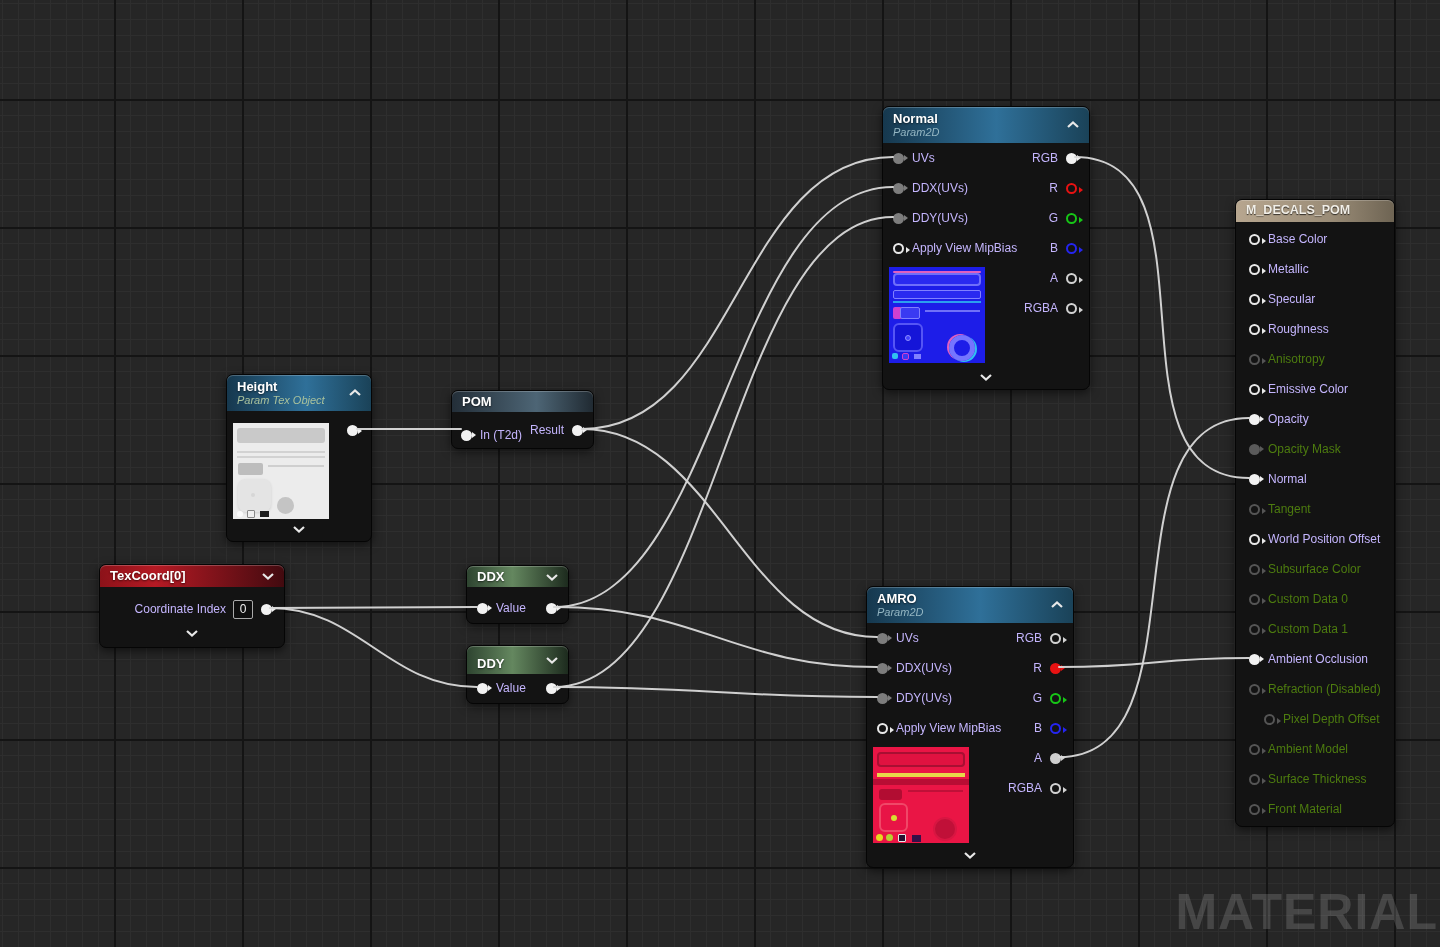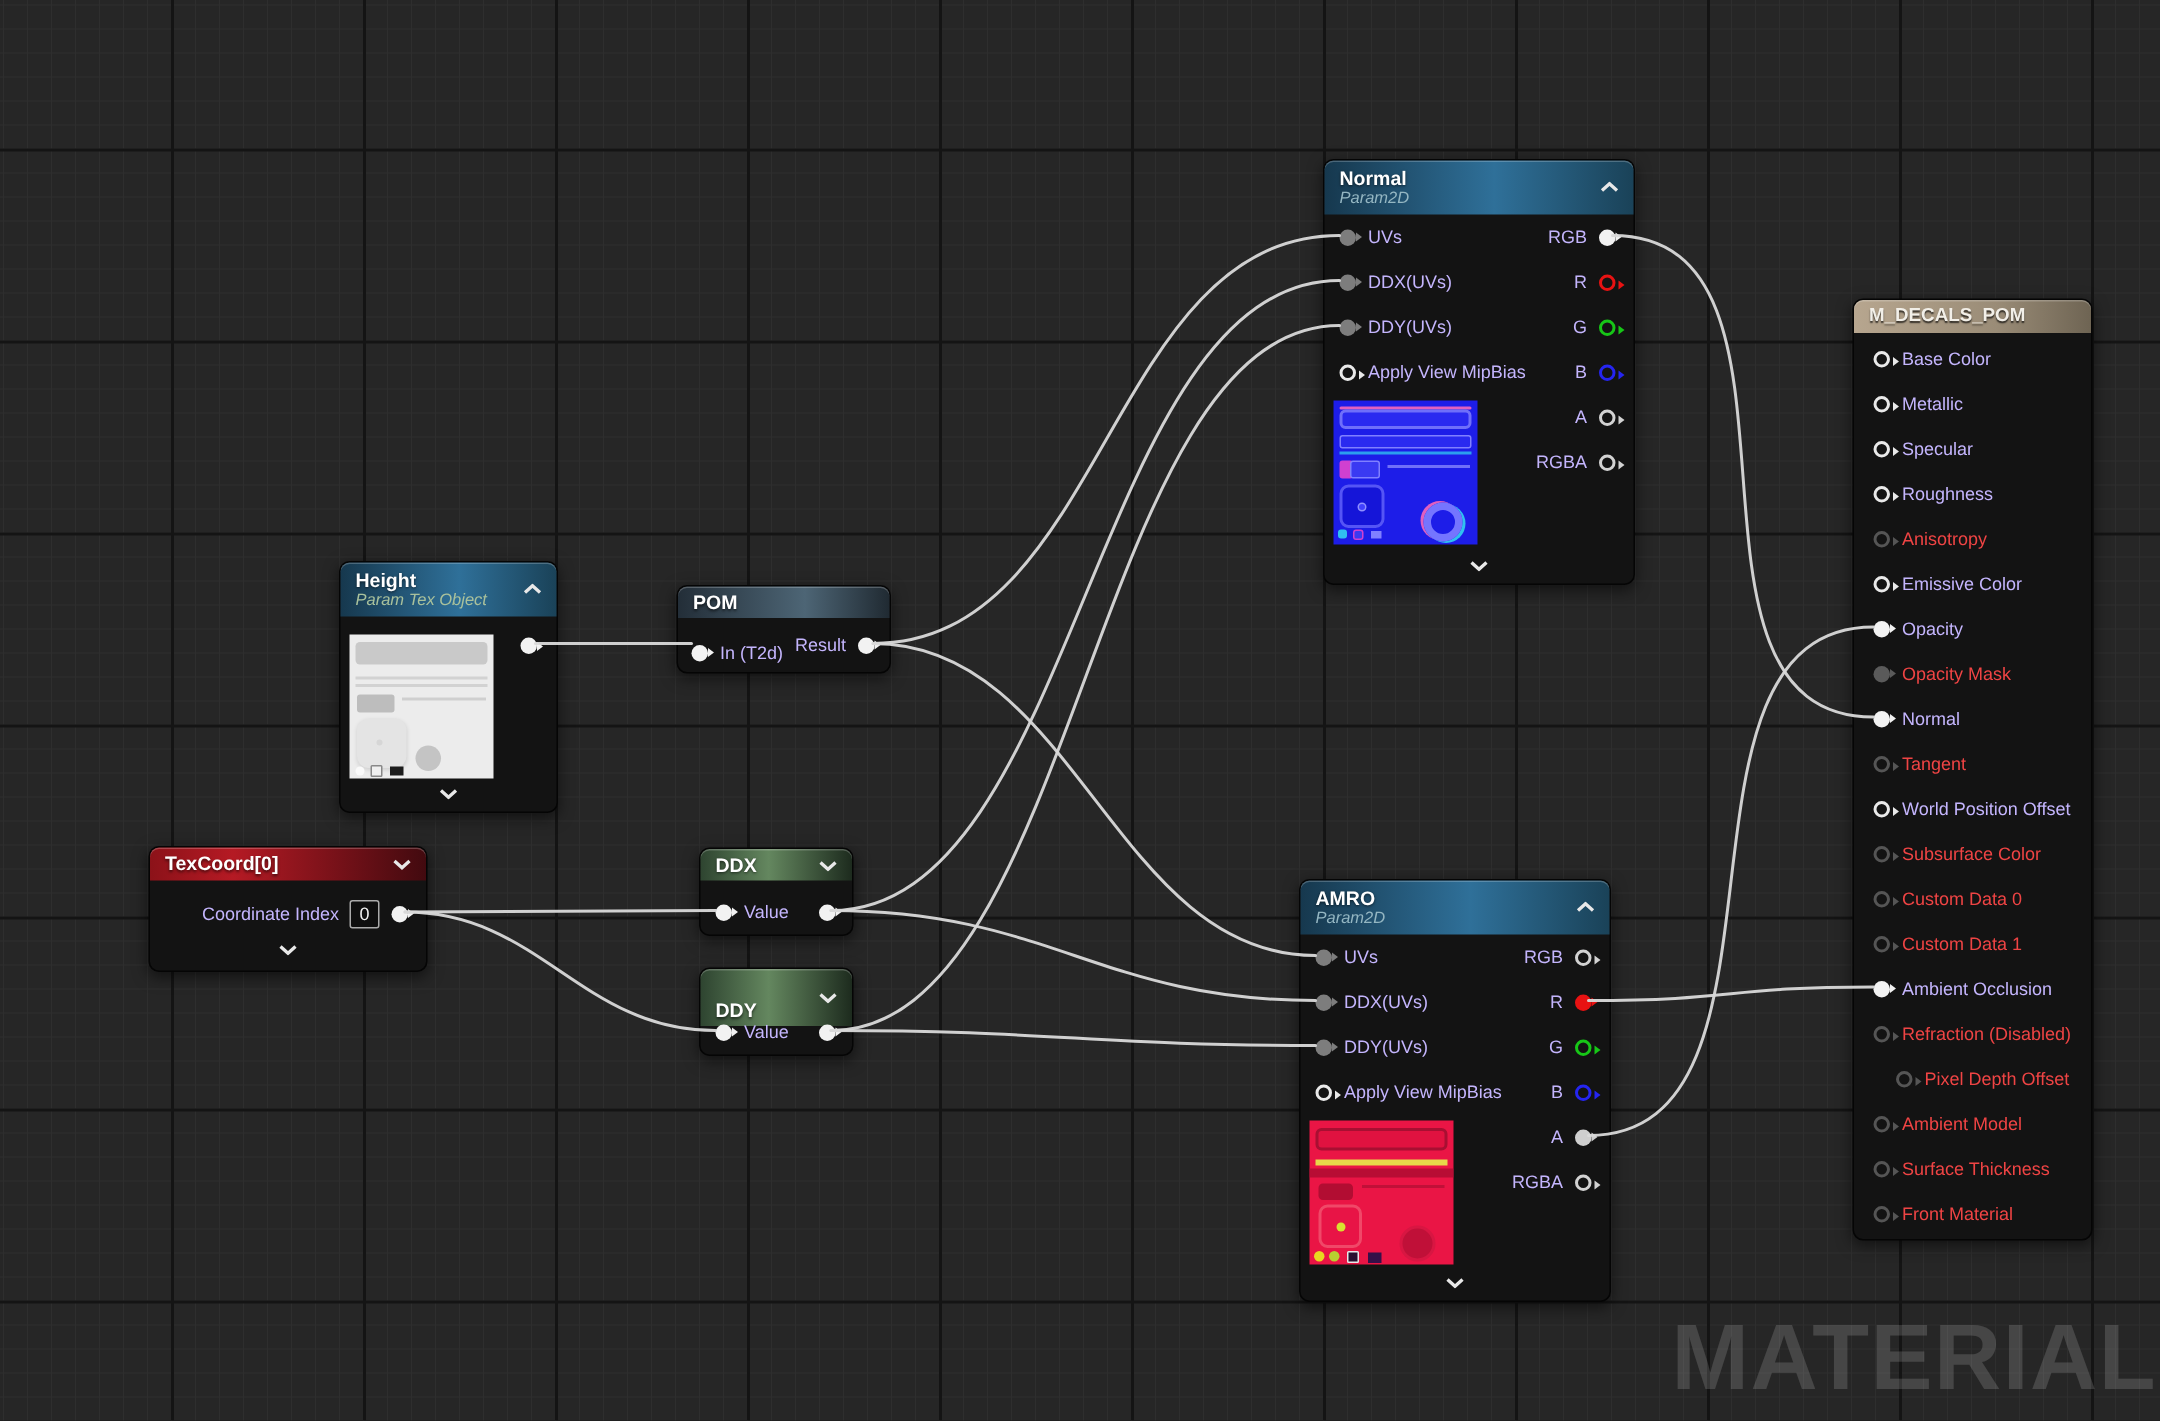--- a/index.html
+++ b/index.html
@@ -10,21 +10,21 @@
     background-image:
       linear-gradient(#141414 2px, transparent 2px),
       linear-gradient(90deg,#141414 2px, transparent 2px),
       linear-gradient(#2e2e2e 1px, transparent 1px),
       linear-gradient(90deg,#2e2e2e 1px, transparent 1px);
     background-size:128px 128px,128px 128px,16px 16px,16px 16px;
     background-position:114px 99px,114px 99px,2px 3px,2px 3px;
   }
   .watermark{
     position:absolute;right:2px;bottom:6px;
-    font-size:62px;font-weight:bold;letter-spacing:1px;
+    font-size:50px;font-weight:bold;letter-spacing:1px;
     color:rgba(255,255,255,0.15);user-select:none;white-space:nowrap;
   }
   svg.wires{position:absolute;left:0;top:0;z-index:3;pointer-events:none;}
   svg.wires path, svg.wires line{stroke:#d9d9d9;stroke-width:2;fill:none;stroke-linecap:round;opacity:.95;}
 
   .node{
     position:absolute;z-index:2;background:#131313;border:1px solid #050505;
     border-radius:7px;box-shadow:0 3px 10px rgba(0,0,0,.55);
   }
   .hdr{position:relative;border-radius:6px 6px 0 0;padding:4px 10px 3px 10px;
@@ -38,21 +38,21 @@
     text-shadow:0 1px 2px rgba(0,0,0,.6);}
   .hdr-tan .hdr-title{color:#f2efe8;text-shadow:0 1px 1px rgba(0,0,0,.7);}
   .hdr-sub{font-size:11px;font-style:italic;line-height:13px;}
   .sub-blue{color:#94b6c2;}
   .sub-green{color:#a9c19c;}
   .chev{position:absolute;right:9px;top:50%;transform:translateY(-50%);cursor:pointer;}
   .chev-bottom{position:absolute;left:50%;transform:translateX(-50%);cursor:pointer;}
 
   .row{position:absolute;height:20px;display:flex;align-items:center;}
   .lbl{font-size:12px;color:#c4b5fd;white-space:nowrap;}
-  .lbl.dim{color:#ef4444;}
+  .lbl.dim{color:#4d7c0f;}
   .row.out{justify-content:flex-end;}
 
   .pin{position:relative;width:11px;height:11px;border-radius:50%;box-sizing:border-box;
     flex:0 0 auto;cursor:crosshair;}
   .pin::after{content:'';position:absolute;left:11px;top:2.5px;
     border-top:3px solid transparent;border-bottom:3px solid transparent;
     border-left:4px solid currentColor;}
   .fill-white{background:#f2f2f2;color:#f2f2f2;}
   .fill-grey{background:#7d7d7d;color:#7d7d7d;}
   .fill-lgrey{background:#cfcfcf;color:#cfcfcf;}
@@ -319,21 +319,21 @@
     <div class="row" style="left:10px;top:32px">
         <span class="pin pin-in fill-white"></span>
         <span class="lbl">Value</span>
       </div>
     <div class="row out" style="right:11px;top:32px">
         <span class="pin pin-out fill-white"></span>
       </div>
   </div>
 
   <div class="node" style="left:466px;top:645px;width:101px;height:57px">
-    <div class="hdr hdr-green" style="height:15px;padding-top:20px">
+    <div class="hdr hdr-green" style="height:15px;padding-top:10px">
       <div class="hdr-title">DDY</div>
       <svg class="chev" width="14" height="8">
           <polyline points="2,2 7,6.5 12,2" stroke="#e8e8e8" stroke-width="2.2" fill="none"></polyline>
         </svg>
     </div>
     <div class="row" style="left:10px;top:32px">
         <span class="pin pin-in fill-white"></span>
         <span class="lbl">Value</span>
       </div>
     <div class="row out" style="right:11px;top:32px">

